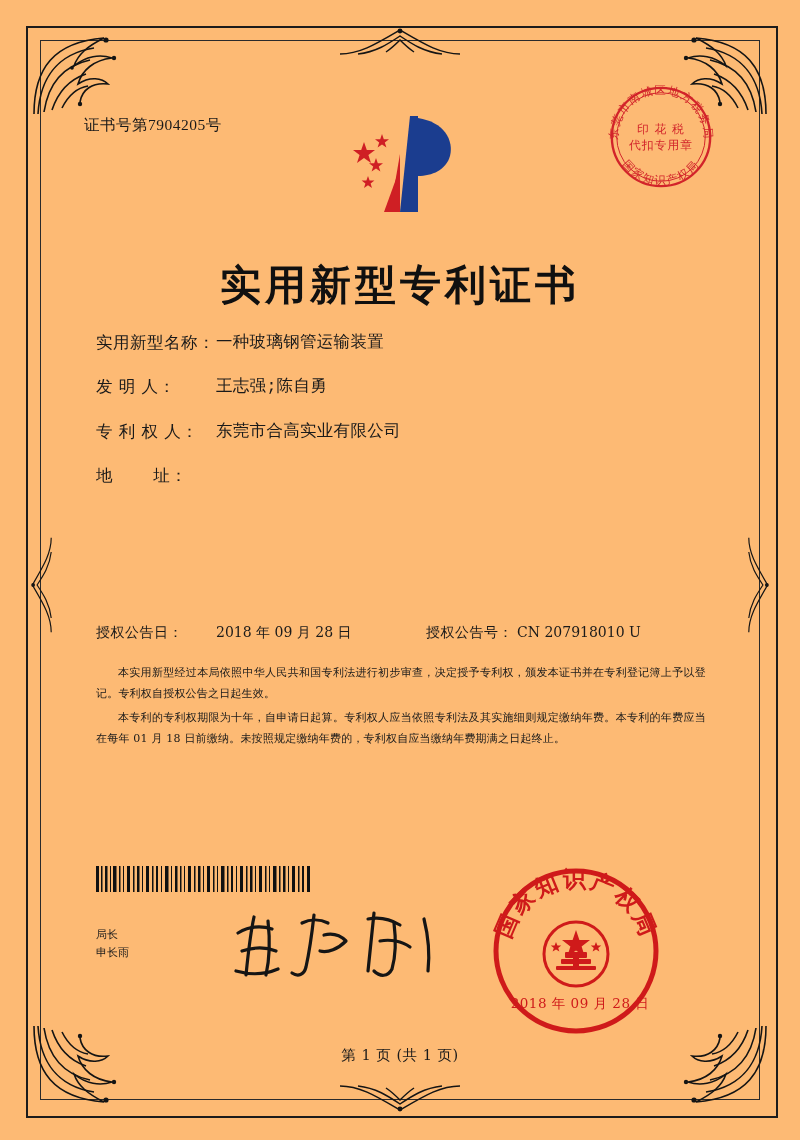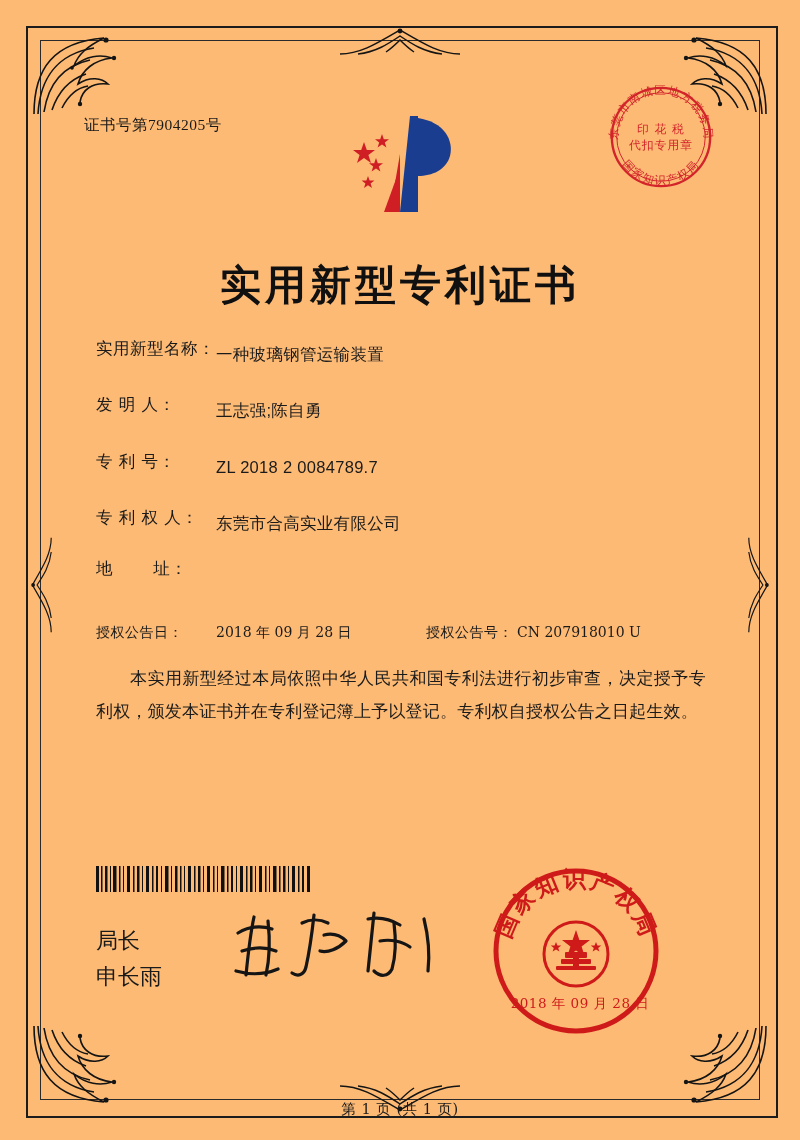--- a/index.html
+++ b/index.html
@@ -112,23 +112,22 @@
   }
   .field-label {
     width: 120px;
     flex: 0 0 120px;
     white-space: pre;
     font-family: "DejaVu Serif", serif;
     letter-spacing: 0.5px;
   }
   .field-value {
     flex: 1;
-    font-family: Liberation Sans, sans-serif;
+    font-family: Liberation Mono, monospace;
     letter-spacing: 0.3px;
-    margin-top: 12px;
   }
 
   
   .announce-row {
     position: absolute;
     left: 96px; top: 624px;
     width: 620px;
     display: flex;
     font-size: 14px;
   }
@@ -143,21 +142,21 @@
   .announce-right .k { margin-right: 4px; }
   .announce-left .v, .announce-right .v {
     font-family: "DejaVu Serif", serif;
   }
 
   
   .body-text {
     position: absolute;
     left: 96px; top: 662px;
     width: 610px;
-    font-size: 17px;
+    font-size: 11px;
     line-height: 1.95;
     font-family: "DejaVu Serif", serif;
     text-align: justify;
     letter-spacing: 0.2px;
   }
   .body-text p {
     margin: 0 0 2px 0;
     text-indent: 2em;
   }
 
@@ -167,22 +166,22 @@
     left: 96px; top: 866px;
     width: 216px; height: 26px;
     display: block;
   }
   .barcode svg { width: 100%; height: 100%; display:block; }
 
   
   .sig-block {
     position: absolute;
     left: 96px; top: 925px;
-    font-size: 22px;
-    font-family: Liberation Mono, monospace;
+    font-size: 11px;
+    font-family: Liberation Serif, serif;
     line-height: 1.65;
   }
   .signature-img {
     position: absolute;
     left: 228px; top: 905px;
     width: 215px; height: 80px;
   }
   .signature-img svg { width:100%; height:100%; display:block; }
 
   
@@ -200,21 +199,21 @@
     font-size: 13.5px;
     color: #cf1a1a;
     font-family: "DejaVu Serif", serif;
     letter-spacing: 0.5px;
     white-space: nowrap;
   }
 
   
   .footer {
     position: absolute;
-    left: 0; top: 1100px;
+    left: 0; top: 1046px;
     width: 800px;
     text-align: center;
     font-size: 14.5px;
     font-family: "DejaVu Serif", serif;
     letter-spacing: 0.5px;
   }
 </style>
 </head>
 <body>
 
@@ -372,24 +371,20 @@
   <div class="fields">
     <div class="field-row">
       <div class="field-label">实用新型名称：</div>
       <div class="field-value">一种玻璃钢管运输装置</div>
     </div>
     <div class="field-row">
       <div class="field-label">发 明 人：</div>
       <div class="field-value">王志强;陈自勇</div>
     </div>
     <div class="field-row">
-      <div class="field-label">专 利 号：</div>
-      <div class="field-value">ZL 2018 2 0084789.7</div>
-    </div>
-    <div class="field-row">
       <div class="field-label">专 利 权 人：</div>
       <div class="field-value">东莞市合高实业有限公司</div>
     </div>
     <div class="field-row">
       <div class="field-label">地       址：</div>
     </div>
   </div>
 
   <div class="announce-row">
     <div class="announce-left">
@@ -397,20 +392,21 @@
       <span class="v">2018 年 09 月 28 日</span>
     </div>
     <div class="announce-right">
       <span class="k">授权公告号：</span>
       <span class="v">CN 207918010 U</span>
     </div>
   </div>
 
   <div class="body-text">
     <p>本实用新型经过本局依照中华人民共和国专利法进行初步审查，决定授予专利权，颁发本证书并在专利登记簿上予以登记。专利权自授权公告之日起生效。</p>
+    <p>本专利的专利权期限为十年，自申请日起算。专利权人应当依照专利法及其实施细则规定缴纳年费。本专利的年费应当在每年 01 月 18 日前缴纳。未按照规定缴纳年费的，专利权自应当缴纳年费期满之日起终止。</p>
   </div>
 
   <div class="barcode">
     <svg viewBox="0 0 216 26" preserveAspectRatio="none">
       <g fill="#111">
         <rect x="0" y="0" width="3" height="26"></rect>
           <rect x="5" y="0" width="1.5" height="26"></rect>
         <rect x="9" y="0" width="2.5" height="26"></rect>
           <rect x="14" y="0" width="1" height="26"></rect>
         <rect x="17" y="0" width="3.5" height="26"></rect>

